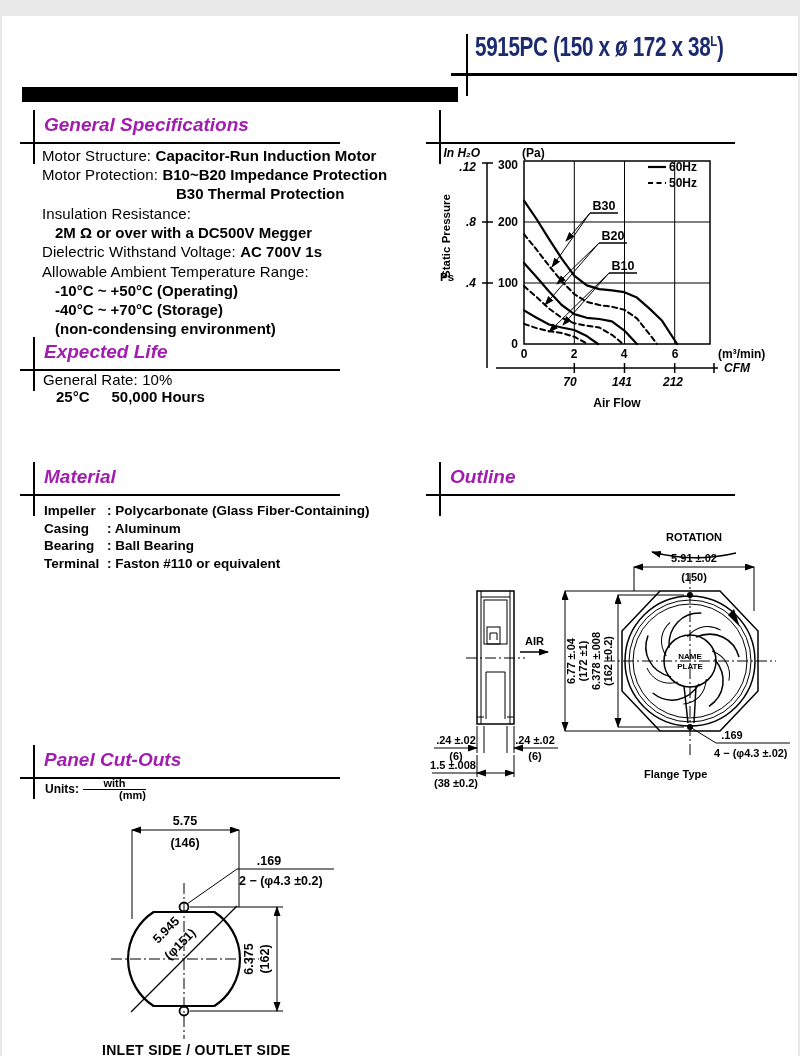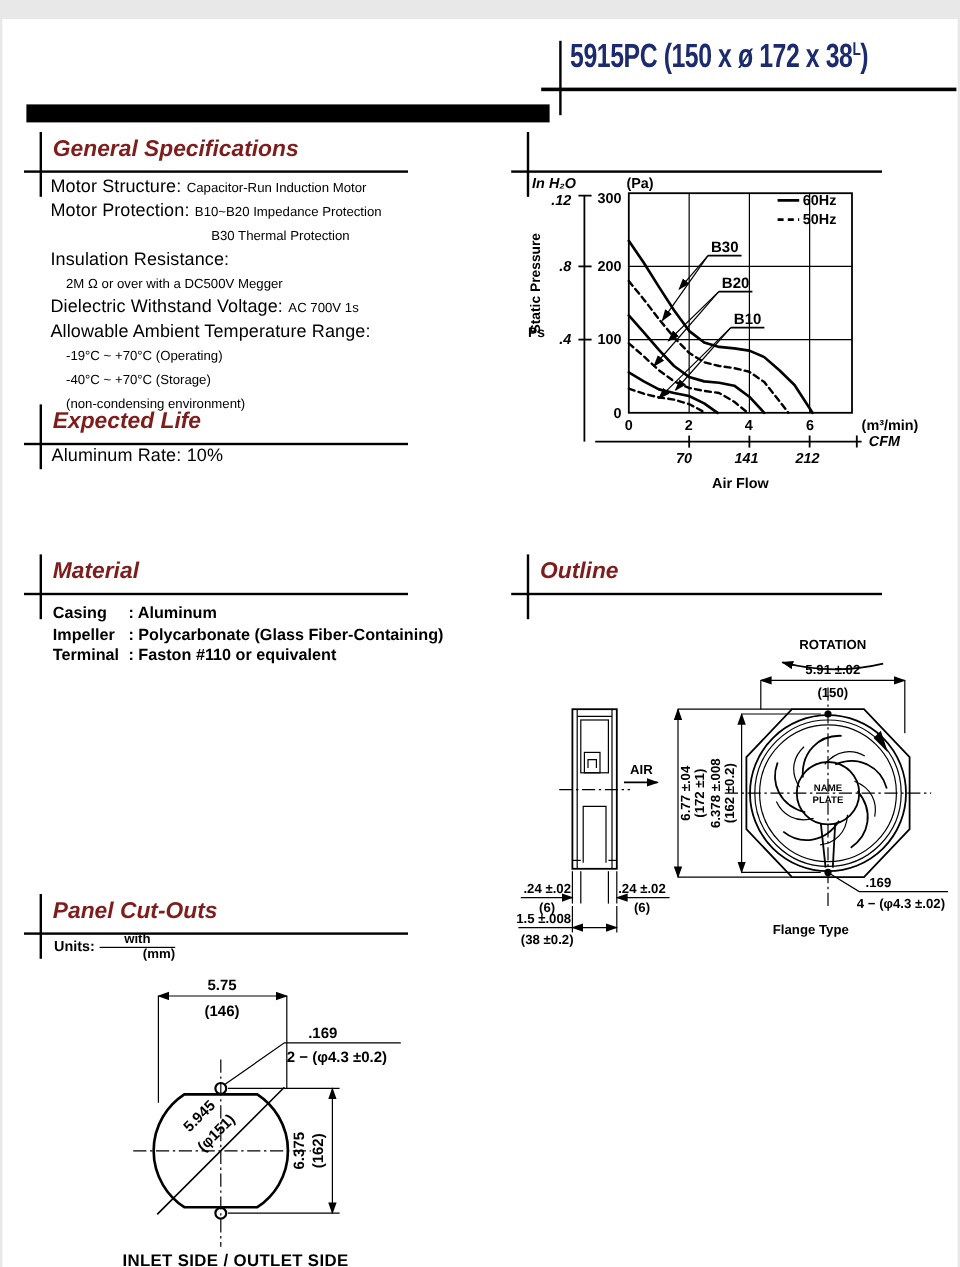--- a/index.html
+++ b/index.html
@@ -10,25 +10,25 @@
   .title-vbar{position:absolute;left:464px;top:18px;width:2px;height:62px;background:#000;}
   .page-title{position:absolute;left:473px;top:15px;font-weight:bold;font-size:28px;
               color:#1c2b6e;white-space:nowrap;letter-spacing:-0.5px;
               transform:scaleX(.74);transform-origin:left top;}
   .page-title sup{font-size:0.55em;vertical-align:super;}
   .black-bar{position:absolute;left:20px;top:71px;width:436px;height:15px;background:#000;}
   
   .sechead{position:absolute;height:34px;}
   .sechead .vl{position:absolute;left:13px;top:-4px;width:2px;height:54px;background:#000;}
   .sechead .ht{position:absolute;left:24px;top:0;font-style:italic;font-weight:bold;
-               font-size:19px;color:#7f1d1d;white-space:nowrap;}
+               font-size:19px;color:#a21caf;white-space:nowrap;}
   .sechead .rl{position:absolute;left:0;right:0;top:28px;height:2px;background:#000;}
   
   .plabel{font-size:15px;font-weight:normal;letter-spacing:0.1px;}
-  .pval{font-size:11px;font-weight:normal;}
+  .pval{font-size:15px;font-weight:bold;}
   .specs{position:absolute;left:40px;top:131px;width:360px;line-height:18px;}
   .specs .row{margin-bottom:1px;white-space:nowrap;}
   .indent1{padding-left:13px;}
   .cont{padding-left:134px;}
   .explife{position:absolute;left:41px;top:355px;width:320px;line-height:17px;white-space:nowrap;}
   .mat{position:absolute;left:42px;top:486px;width:340px;line-height:17.5px;}
   .mrow{display:flex;white-space:nowrap;}
   .mlab{width:63px;font-size:13.5px;font-weight:bold;}
   .mval{font-size:13.5px;font-weight:bold;}
   .unitsline{position:absolute;left:43px;top:762px;font-size:12px;font-weight:bold;}
@@ -67,47 +67,52 @@
     <div class="rl"></div>
   </div>
   <div class="specs">
     <div class="row"><span class="plabel">Motor Structure:</span> <span class="pval">Capacitor-Run Induction Motor</span></div>
     <div class="row"><span class="plabel">Motor Protection:</span> <span class="pval">B10~B20 Impedance Protection</span></div>
     <div class="row cont"><span class="pval">B30 Thermal Protection</span></div>
     <div class="row" style="margin-top:2px;"><span class="plabel">Insulation Resistance:</span></div>
     <div class="row indent1"><span class="pval">2M Ω or over with a DC500V Megger</span></div>
     <div class="row"><span class="plabel">Dielectric Withstand Voltage:</span> <span class="pval">AC 700V 1s</span></div>
     <div class="row" style="margin-top:2px;"><span class="plabel">Allowable Ambient Temperature Range:</span></div>
-    <div class="row indent1"><span class="pval">-19°C ~ +70°C (Operating)</span></div>
+    <div class="row indent1"><span class="pval">-10°C ~ +50°C (Operating)</span></div>
     <div class="row indent1"><span class="pval">-40°C ~ +70°C (Storage)</span></div>
     <div class="row indent1"><span class="pval">(non-condensing environment)</span></div>
   </div>
 
   <div class="sechead" style="left:18px;top:325px;width:320px;">
     <span class="vl"></span>
     <span class="ht">Expected Life</span>
     <div class="rl"></div>
   </div>
   <div class="explife">
-    <div><span class="plabel">Aluminum Rate:</span> <span class="plabel">10%</span></div>
+    <div><span class="plabel">General Rate:</span> <span class="plabel">10%</span></div>
+    <div class="indent1"><span class="pval">25°C</span><span class="pval" style="margin-left:22px;">50,000 Hours</span></div>
   </div>
 
   <div class="sechead" style="left:18px;top:450px;width:320px;">
     <span class="vl"></span>
     <span class="ht">Material</span>
     <div class="rl"></div>
   </div>
   <div class="mat">
+    <div class="mrow">
+        <span class="mlab">Impeller</span>
+        <span class="mval">: Polycarbonate (Glass Fiber-Containing)</span>
+      </div>
     <div class="mrow">
         <span class="mlab">Casing</span>
         <span class="mval">: Aluminum</span>
       </div>
     <div class="mrow">
-        <span class="mlab">Impeller</span>
-        <span class="mval">: Polycarbonate (Glass Fiber-Containing)</span>
+        <span class="mlab">Bearing</span>
+        <span class="mval">: Ball Bearing</span>
       </div>
     <div class="mrow">
         <span class="mlab">Terminal</span>
         <span class="mval">: Faston #110 or equivalent</span>
       </div>
   </div>
 
   <div class="sechead" style="left:424px;top:98px;width:309px;">
     <span class="vl"></span>
     <div class="rl"></div>

